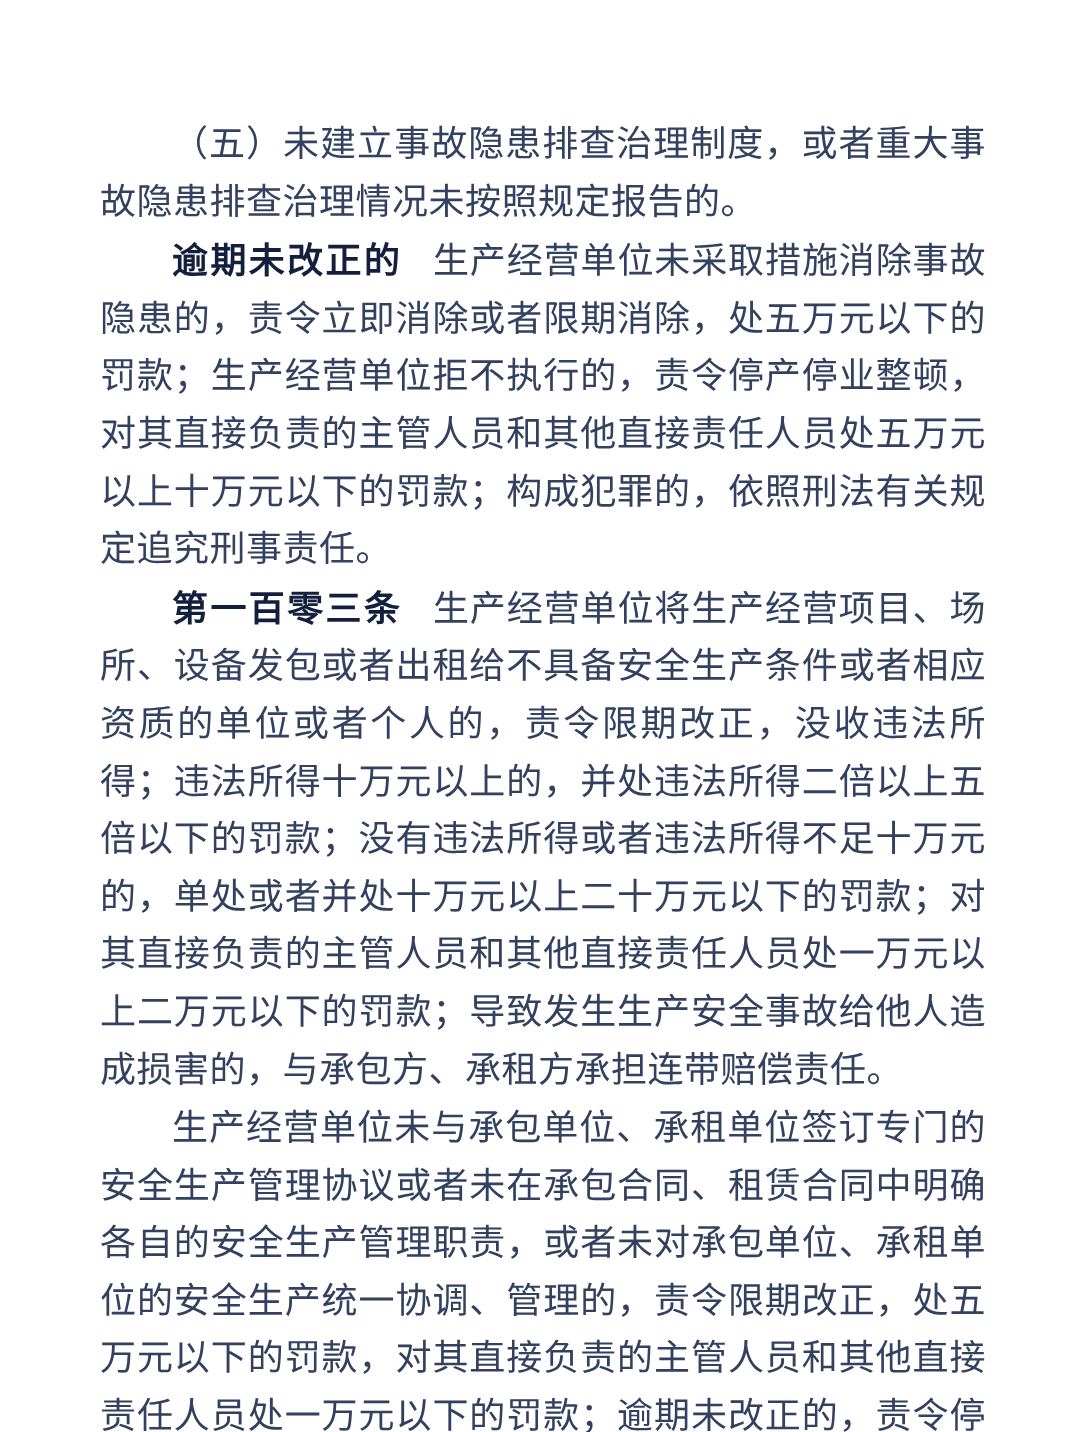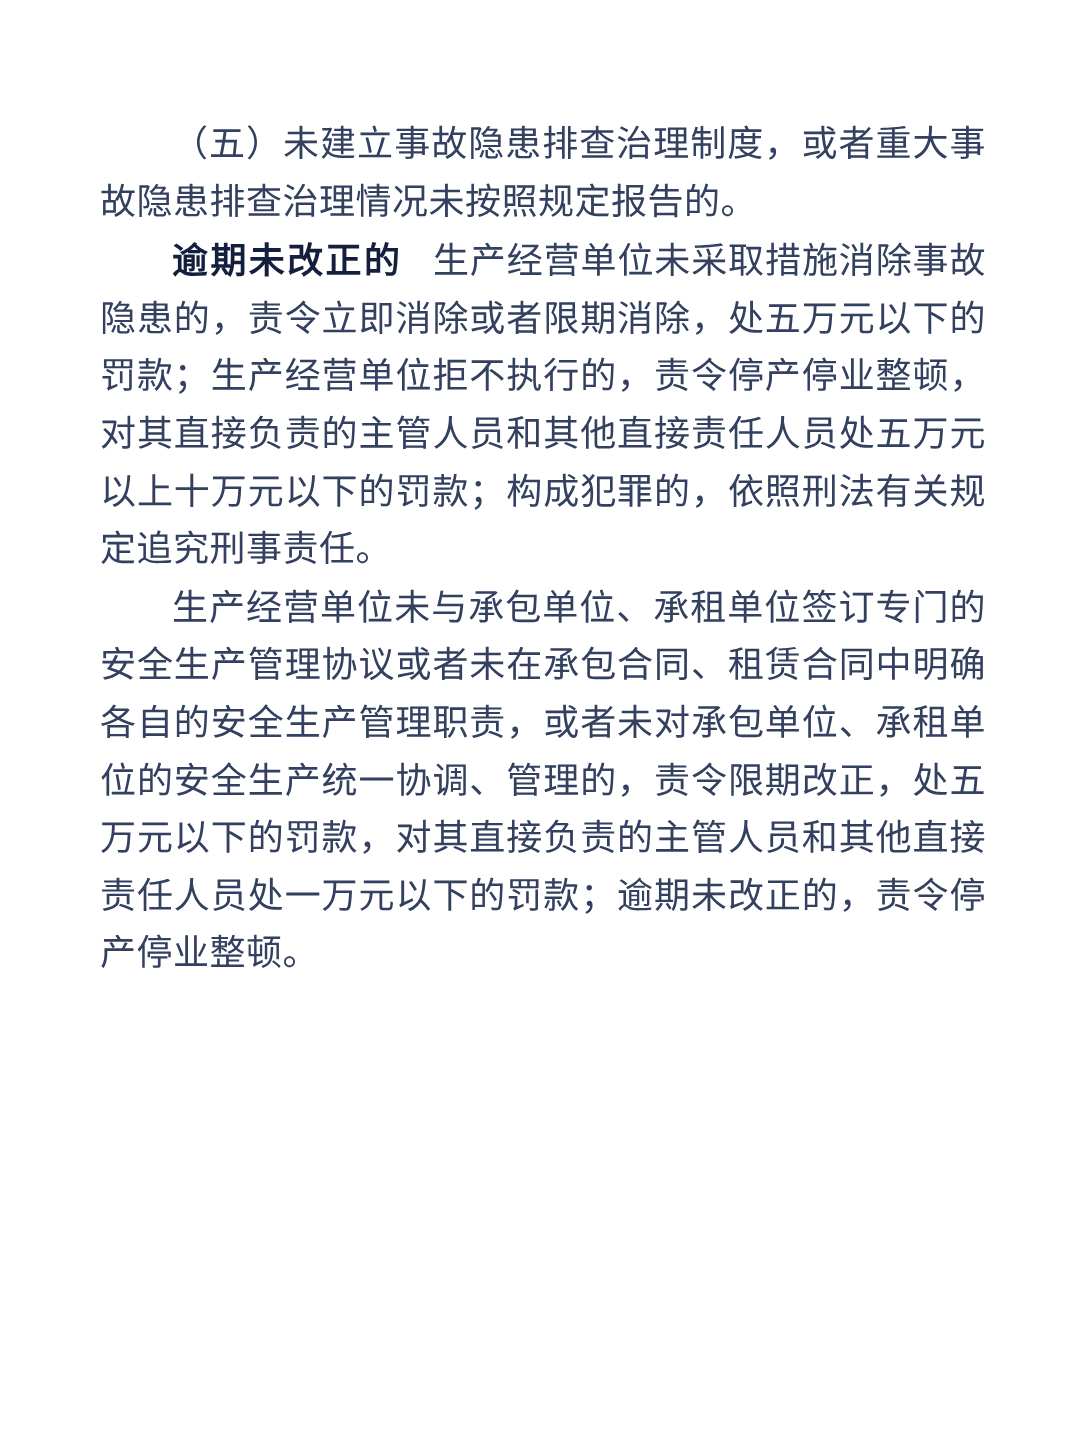--- a/index.html
+++ b/index.html
@@ -54,19 +54,22 @@
   <div class="doc-body">
 
     <p class="para">
       <span>（五）未建立事故隐患排查治理制度，或者重大事故隐患排查治理情况未按照规定报告的。</span>
     </p>
 
     <p class="para">
       <b class="article-lead">逾期未改正的</b><span>生产经营单位未采取措施消除事故隐患的，责令立即消除或者限期消除，处五万元以下的罚款；生产经营单位拒不执行的，责令停产停业整顿，对其直接负责的主管人员和其他直接责任人员处五万元以上十万元以下的罚款；构成犯罪的，依照刑法有关规定追究刑事责任。</span>
     </p>
 
+    <p class="para">
+      <b class="article-lead">第一百零三条</b><span>生产经营单位将生产经营项目、场所、设备发包或者出租给不具备安全生产条件或者相应资质的单位或者个人的，责令限期改正，没收违法所得；违法所得十万元以上的，并处违法所得二倍以上五倍以下的罚款；没有违法所得或者违法所得不足十万元的，单处或者并处十万元以上二十万元以下的罚款；对其直接负责的主管人员和其他直接责任人员处一万元以上二万元以下的罚款；导致发生生产安全事故给他人造成损害的，与承包方、承租方承担连带赔偿责任。</span>
+    </p>
 
     <p class="para">
       <span>生产经营单位未与承包单位、承租单位签订专门的安全生产管理协议或者未在承包合同、租赁合同中明确各自的安全生产管理职责，或者未对承包单位、承租单位的安全生产统一协调、管理的，责令限期改正，处五万元以下的罚款，对其直接负责的主管人员和其他直接责任人员处一万元以下的罚款；逾期未改正的，责令停产停业整顿。</span>
     </p>
 
   </div>
 </div>
 
 </body></html>

